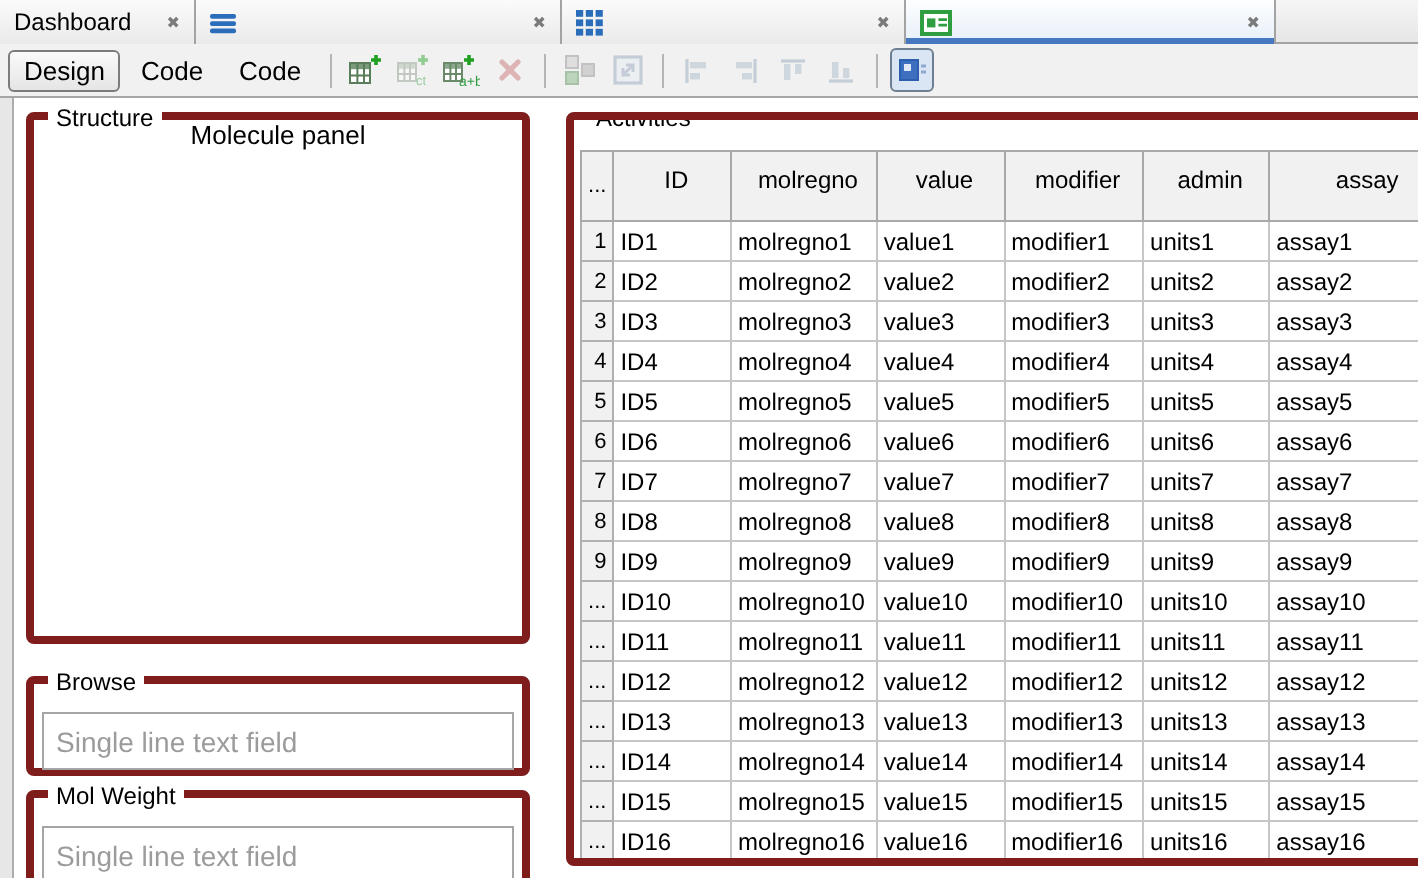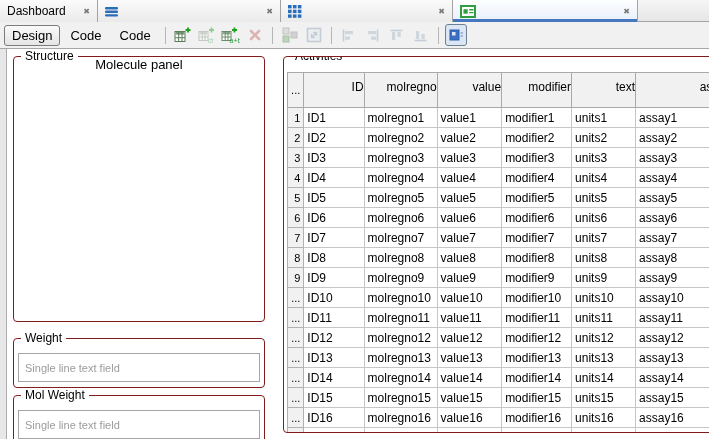--- a/index.html
+++ b/index.html
@@ -29,40 +29,40 @@
   .modebtn.selected { border:1px solid #7c7c7c; background:linear-gradient(#fafafa,#e5e5e5); }
   .tsep { width:1px; height:17px; background:#b5b5b5; margin:0 4px; flex:none; }
   .ibtn { width:22px; height:22px; display:flex; align-items:center; justify-content:center;
     border:1px solid transparent; border-radius:3px; background:transparent; flex:none; }
   .ibtn.disabled { opacity:.45; }
   .ibtn.pressed { border:1px solid #6e7f92; background:#dbe6f4; }
 
   
   .leftstrip { position:absolute; left:0; top:49px; width:7px; height:390px;
     background:#e7e7e7; border-right:1px solid #adadad; }
-  .group { position:absolute; border:1px solid #7f1d1d; border-radius:4px; background:#fff; }
+  .group { position:absolute; border:4px solid #7f1d1d; border-radius:4px; background:#fff; }
   .glabel { position:absolute; top:-8px; left:7px; background:#fff; padding:0 4px;
     font-size:12px; white-space:nowrap; }
   .g-structure { left:13px; top:56px; width:252px; height:266px; }
   .molpanel { position:absolute; inset:0; display:flex; 
     justify-content:center; font-size:13px; }
   .g-formula { left:13px; top:338px; width:252px; height:50px; }
   .g-molweight { left:13px; top:395px; width:252px; height:58px; }
   .slf { position:absolute; left:4px; right:4px; top:14px; height:29px;
-    border:1px solid #a5a5a5; font-family:inherit; font-size:11px; padding:0 6px;
+    border:1px solid #a5a5a5; font-family:inherit; font-size:14px; padding:0 6px;
     background:#fff; color:#ef4444; }
   .slf::placeholder { color:#9b9b9b; opacity:1; }
 
   
   .g-activities { left:283px; top:56px; width:450px; height:377px; overflow:hidden; }
   .acttbl { position:absolute; left:3px; top:15px; border-collapse:collapse;
     font-size:12px; table-layout:fixed; }
   .acttbl th, .acttbl td { overflow:hidden; white-space:nowrap; }
   .hcell { height:35px; background:#f1f1f1; border:1px solid #a9a9a9; font-weight:400;
-    text-align:right; vertical-align:top; padding:7px 0 0 4px; }
+    text-align:center; vertical-align:top; padding:7px 0 0 4px; }
   .corner { height:35px; background:#f1f1f1; border:1px solid #a9a9a9; font-weight:400;
     text-align:center; vertical-align:middle; padding:0; font-size:11px; }
   .gutter { height:20px; background:#f1f1f1; border:1px solid #b1b1b1; text-align:right;
     padding:0 3px 0 0; font-size:11px; }
   .cell { height:20px; background:#fff; border:1px solid #c6c6c6; padding:0 0 0 3px; }
 </style>
 </head>
 <body>
 
 <div class="app">
@@ -203,21 +203,21 @@
   <div class="leftstrip"></div>
 
   <div class="group g-structure">
     <span class="glabel">Structure</span>
     <div class="molpanel">
       <span>Molecule panel</span>
     </div>
   </div>
 
   <div class="group g-formula">
-    <span class="glabel">Weight</span>
+    <span class="glabel">Browse</span>
     <input class="slf" type="text" placeholder="Single line text field" style="">
   </div>
 
   <div class="group g-molweight">
     <span class="glabel">Mol Weight</span>
     <input class="slf" type="text" placeholder="Single line text field" style="">
   </div>
 
   <div class="group g-activities">
     <span class="glabel">Activities</span>
@@ -231,21 +231,21 @@
           <col style="width:75px">
           <col style="width:120px">
         </colgroup>
         <thead>
           <tr>
             <th class="corner">...</th>
             <th class="hcell">ID</th>
             <th class="hcell">molregno</th>
             <th class="hcell">value</th>
             <th class="hcell">modifier</th>
-            <th class="hcell">text</th>
+            <th class="hcell">admin</th>
             <th class="hcell">assay</th>
           </tr>
         </thead>
         <tbody>
           <tr>
             <td class="gutter">1</td>
             <td class="cell">ID1</td>
             <td class="cell">molregno1</td>
             <td class="cell">value1</td>
             <td class="cell">modifier1</td>

